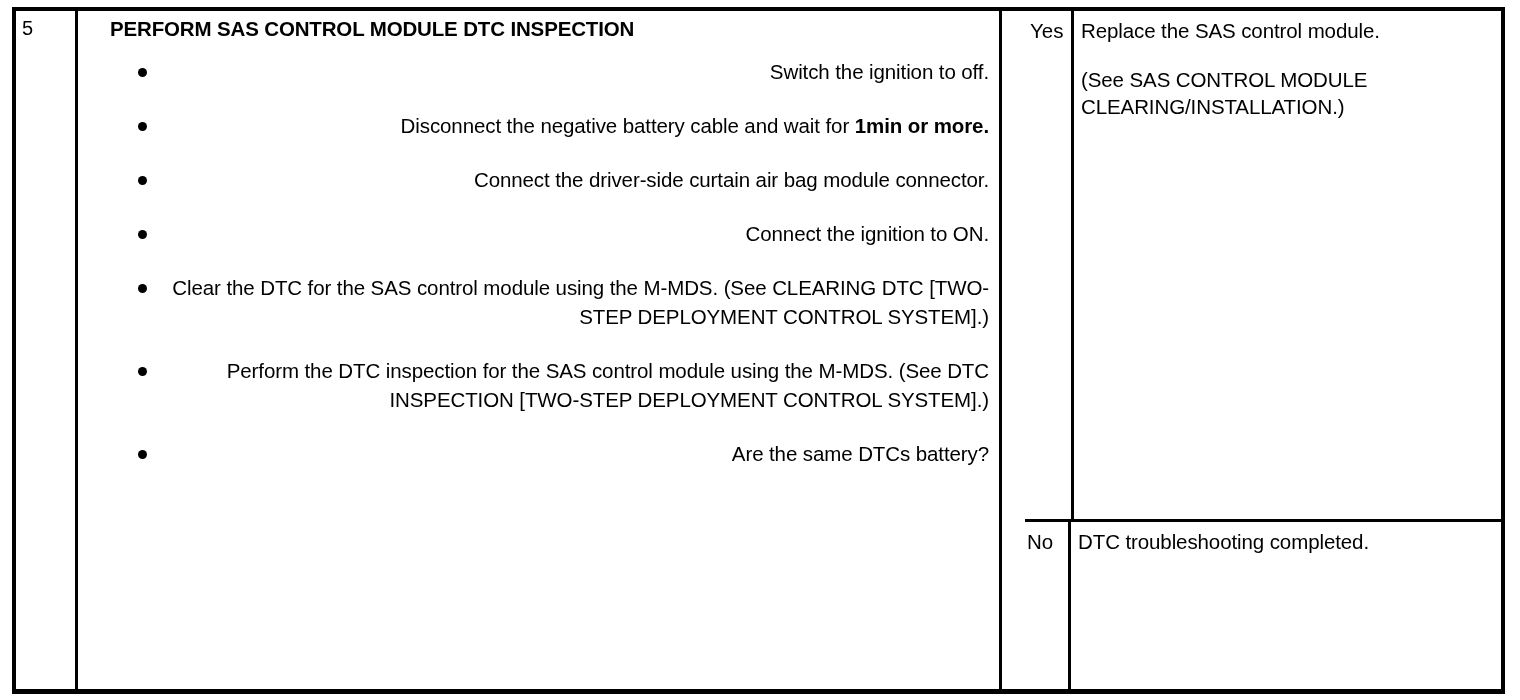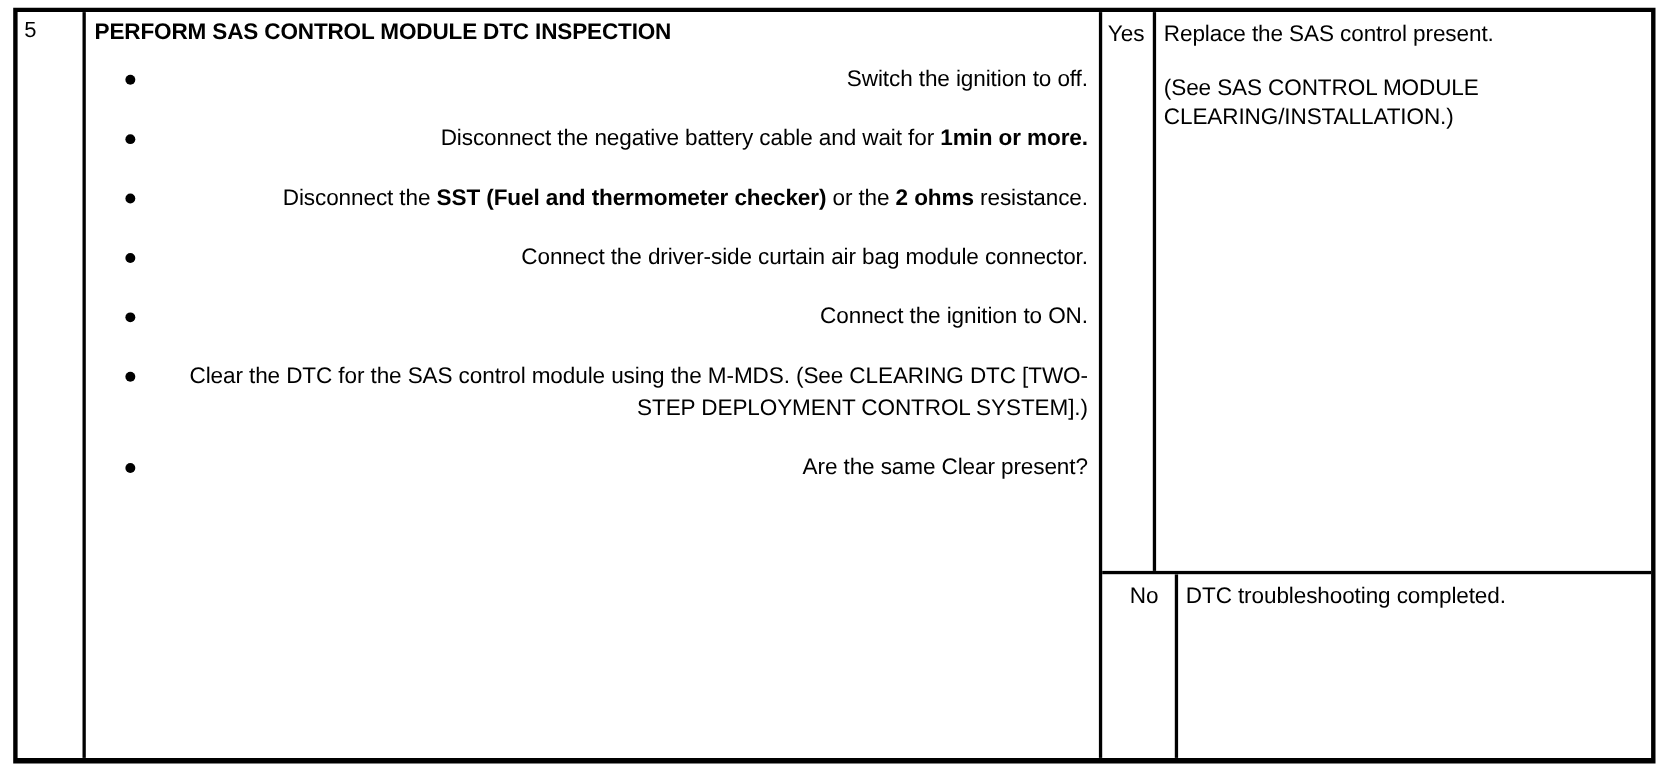--- a/index.html
+++ b/index.html
@@ -42,20 +42,21 @@
     line-height: 22px;
   }
 
   
   .col-body {
     flex: 1 1 auto;
     box-sizing: border-box;
     border-right: 3px solid #000;
     padding: 6px 10px 0 8px;
     overflow: hidden;
+    margin-left: 24px;
   }
   .body-title {
     font-size: 20.5px;
     font-weight: bold;
     line-height: 24px;
     letter-spacing: -0.15px;
     white-space: nowrap;
     margin: 0 0 16px 0;
   }
   ul.steps {
@@ -97,20 +98,21 @@
   }
   .result-row {
     display: flex;
     box-sizing: border-box;
     overflow: hidden;
   }
   .result-row.row-yes {
     height: 511px;
     flex: 0 0 511px;
     border-bottom: 3px solid #000;
+    margin-left: 23px;
   }
   .result-row.row-no {
     flex: 1 1 auto;
     margin-left: 20px;
   }
   .result-key {
     flex: 0 0 49px;
     width: 49px;
     box-sizing: border-box;
     border-right: 3px solid #000;
@@ -140,33 +142,33 @@
 
   <div class="col-step">
     <div class="step-number">5</div>
   </div>
 
   <div class="col-body">
     <div class="body-title">PERFORM SAS CONTROL MODULE DTC INSPECTION</div>
     <ul class="steps">
         <li><span>Switch the ignition to off.</span></li>
         <li><span>Disconnect the negative battery cable and wait for </span><span class="b">1min or more.</span></li>
-        <li><span>Disconnect the </span><span class="b">SST (Fuel and thermometer checker)</span><span> or the </span><span class="b">2 ohms</span><span> resistance.</span></li>
         <li><span>Connect the driver-side curtain air bag module connector.</span></li>
         <li><span>Connect the ignition to ON.</span></li>
         <li><span>Clear the DTC for the SAS control module using the M-MDS. (See CLEARING DTC [TWO-STEP DEPLOYMENT CONTROL SYSTEM].)</span></li>
-        <li><span>Are the same Clear present?</span></li>
+        <li><span>Perform the DTC inspection for the SAS control module using the M-MDS. (See DTC INSPECTION [TWO-STEP DEPLOYMENT CONTROL SYSTEM].)</span></li>
+        <li><span>Are the same DTCs battery?</span></li>
       </ul>
   </div>
 
   <div class="col-result">
       <div class="result-row row-yes">
         <div class="result-key">Yes</div>
         <div class="result-action">
-          <p>Replace the SAS control present.</p>
+          <p>Replace the SAS control module.</p>
           <p>(See SAS CONTROL MODULE CLEARING/INSTALLATION.)</p>
         </div>
       </div>
       <div class="result-row row-no">
         <div class="result-key">No</div>
         <div class="result-action">
           <p>DTC troubleshooting completed.</p>
         </div>
       </div>
     </div>

